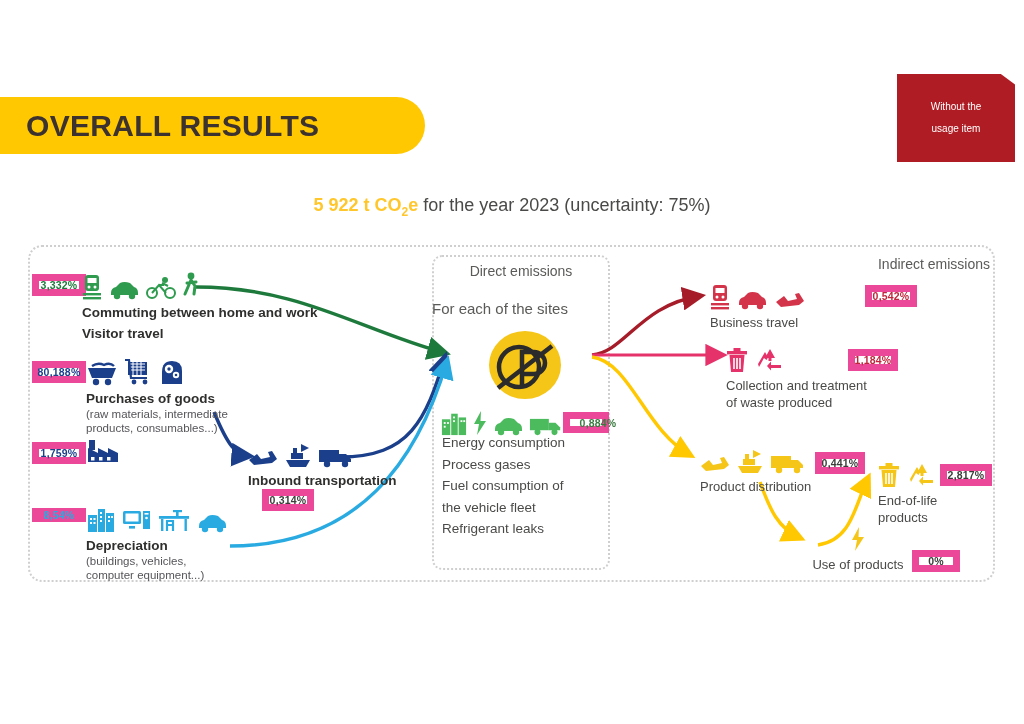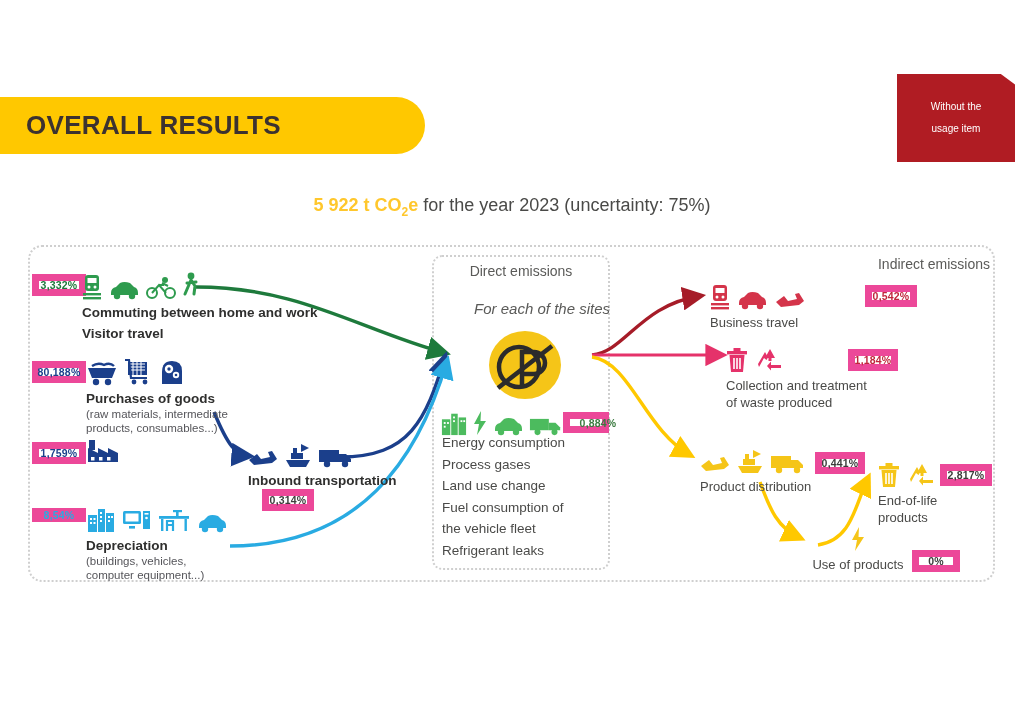--- a/index.html
+++ b/index.html
@@ -11,21 +11,21 @@
   }
   .stage{position:absolute;inset:0;}
 
   
   #title-bar{
     position:absolute;left:0;top:97px;width:425px;height:57px;
     background:#FFC800;border-radius:0 29px 29px 0;
     display:flex;align-items:center;
   }
   #title-bar .txt{
-    font-size:26px;font-weight:bold;letter-spacing:.3px;color:#3c3230;
+    font-size:30px;font-weight:bold;letter-spacing:.3px;color:#3c3230;
     padding-left:26px;
   }
 
   
   #badge{
     position:absolute;left:897px;top:74px;width:118px;height:88px;
     background:#B01C23;color:#ffffff;
     font-size:10px;line-height:22px;text-align:center;
     display:flex;align-items:center;justify-content:center;
     box-sizing:border-box;padding:6px 8px;
@@ -46,21 +46,21 @@
     position:absolute;
     border:2px dotted #cfcfcf;border-radius:14px;
     box-sizing:border-box;background:transparent;
   }
   #outer-box{left:28px;top:245px;width:967px;height:337px;}
   #center-box{left:432px;top:255px;width:178px;height:315px;border-radius:10px;}
 
   
   .section-label{position:absolute;font-size:14px;color:#5a5a58;}
   #label-direct{left:432px;top:263px;width:178px;text-align:center;}
-  #label-sites{left:432px;top:300px;width:178px;text-align:right;font-size:15px;font-style:italic;}
+  #label-sites{left:432px;top:300px;width:178px;text-align:left;font-size:15px;}
   #label-indirect{left:830px;top:256px;width:160px;text-align:right;}
 
   
   #arrows{position:absolute;left:0;top:0;width:1024px;height:724px;pointer-events:none;}
 
   
   .chip{
     position:absolute;border:7px solid #ec4899;background:#fff;
     font-size:10.5px;font-weight:bold;letter-spacing:.2px;
     display:flex;align-items:center;justify-content:center;
@@ -332,21 +332,20 @@
           <circle cx="9" cy="18" r="3.2" fill="#4CBB5E"></circle>
           <circle cx="27" cy="18" r="3.2" fill="#4CBB5E"></circle>
         </svg>
     </div>
   </div>
   <div class="chip" style="left:563px;top:412px;width:46px;height:21px;color:#3c7b41;padding-left:24px;">0,884%</div>
 
   <div id="center-list">
     <div>Energy consumption</div>
     <div>Process gases</div>
-    <div>Land use change</div>
     <div>Fuel consumption of</div>
     <div>the vehicle fleet</div>
     <div>Refrigerant leaks</div>
   </div>
 
   <div class="blk" style="left:710px;top:280px;width:180px;">
     <div class="icons">
       <svg class="ic" width="20" height="26" viewBox="0 0 20 26">
           <rect x="3" y="1" width="14" height="16" rx="3" fill="#D4344A"></rect>
           <rect x="5.5" y="4" width="9" height="5" fill="#fff"></rect>

